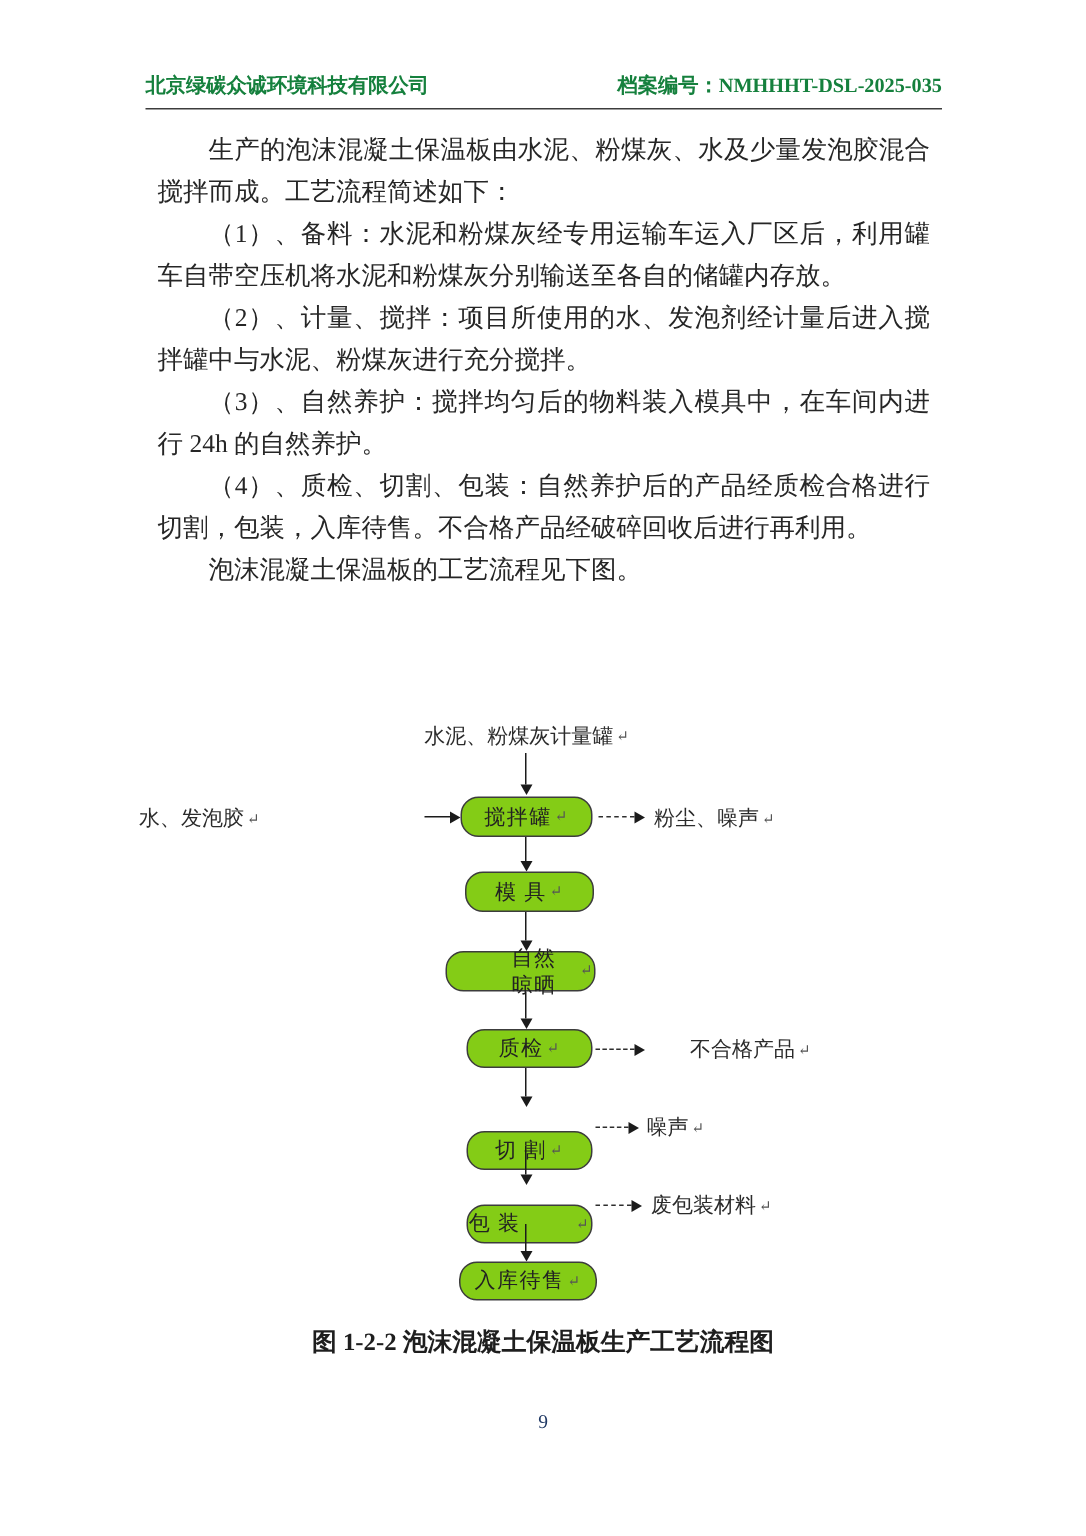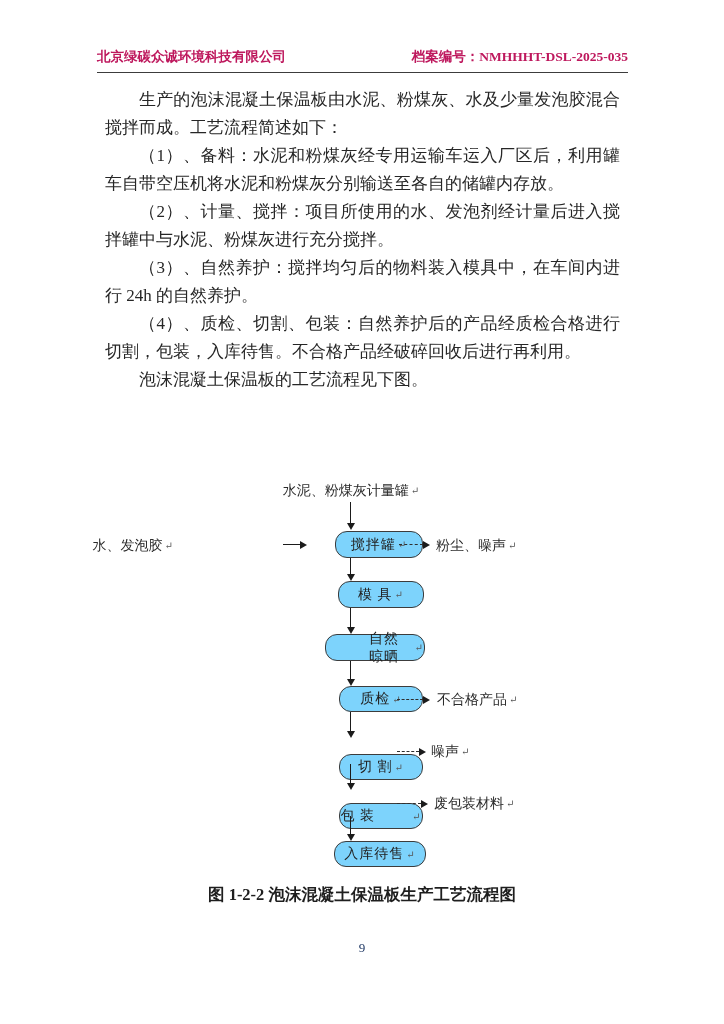--- a/index.html
+++ b/index.html
@@ -6,36 +6,36 @@
   .page {
     position:relative; width:724px; height:1024px; background:#ffffff;
     font-family:"Liberation Serif","DejaVu Serif",serif; color:#262626;
     overflow:hidden;
   }
   
   .header {
     position:absolute; top:48px; left:97px; width:531px;
     display:flex; justify-content:space-between; align-items:flex-end;
     border-bottom:1.5px solid #3c3c3c; padding-bottom:6px;
-    font-size:13.5px; font-weight:600; color:#be185d;
+    font-size:13.5px; font-weight:600; color:#15803d;
   }
   
   .body-text {
     position:absolute; top:86px; left:105px; width:515px;
     font-size:17px; line-height:28px; text-align:justify; text-justify:inter-ideograph;
   }
   .body-text p { margin:0; text-indent:2em; }
   
   .flowchart { position:absolute; top:478px; left:0; width:616px; height:394px; font-size:14px; }
   .fc-label { position:absolute; white-space:nowrap; color:#2b2b2b; }
   .fc-node {
     position:absolute; box-sizing:border-box;
-    border:1.5px solid #3c3c3c; border-radius:12px; background:#7dd3fc;
+    border:1.5px solid #3c3c3c; border-radius:12px; background:#84cc16;
     display:flex; align-items:center; justify-content:center;
-    color:#222; letter-spacing:1px;margin-left:28px;
+    color:#222; letter-spacing:1px;
   }
   .ret { font-size:10px; color:#555; margin-left:2px; vertical-align:1px; }
   .varrow { position:absolute; width:9px; display:flex; flex-direction:column; align-items:center; }
   .varrow .shaft { width:1.5px; background:#1b1b1b; flex:1; }
   .varrow .head  { width:0; height:0; border-left:4.5px solid transparent; border-right:4.5px solid transparent; border-top:7px solid #1b1b1b; }
   .harrow { position:absolute; height:9px; display:flex; align-items:center; }
   .harrow .shaft { height:1.5px; background:#1b1b1b; flex:1; }
   .harrow .head  { width:0; height:0; border-top:4.5px solid transparent; border-bottom:4.5px solid transparent; border-left:7px solid #1b1b1b; }
   .harrow.dashed .shaft { height:0; background:none; border-top:1.5px dashed #2e2e2e; }
   
@@ -125,21 +125,21 @@
       </div>
 
     <div class="fc-node" style="left:311px; top:208px; width:84px; height:26px;">
       <span>质检</span>
         <span class="ret">↵</span>
     </div>
     <div class="harrow dashed" style="left:397px; top:217px; width:33px;">
         <div class="shaft"></div>
         <div class="head"></div>
       </div>
-    <div class="fc-label" style="left:437px; top:213px;">
+    <div class="fc-label" style="left:460px; top:213px;">
       <span>不合格产品</span><span class="ret">↵</span>
     </div>
 
     <div class="varrow" style="left:346px; top:234px; height:26px;">
         <div class="shaft"></div>
         <div class="head"></div>
       </div>
 
     <div class="fc-node" style="left:311px; top:276px; width:84px; height:26px;">
       <span>切 割</span>

